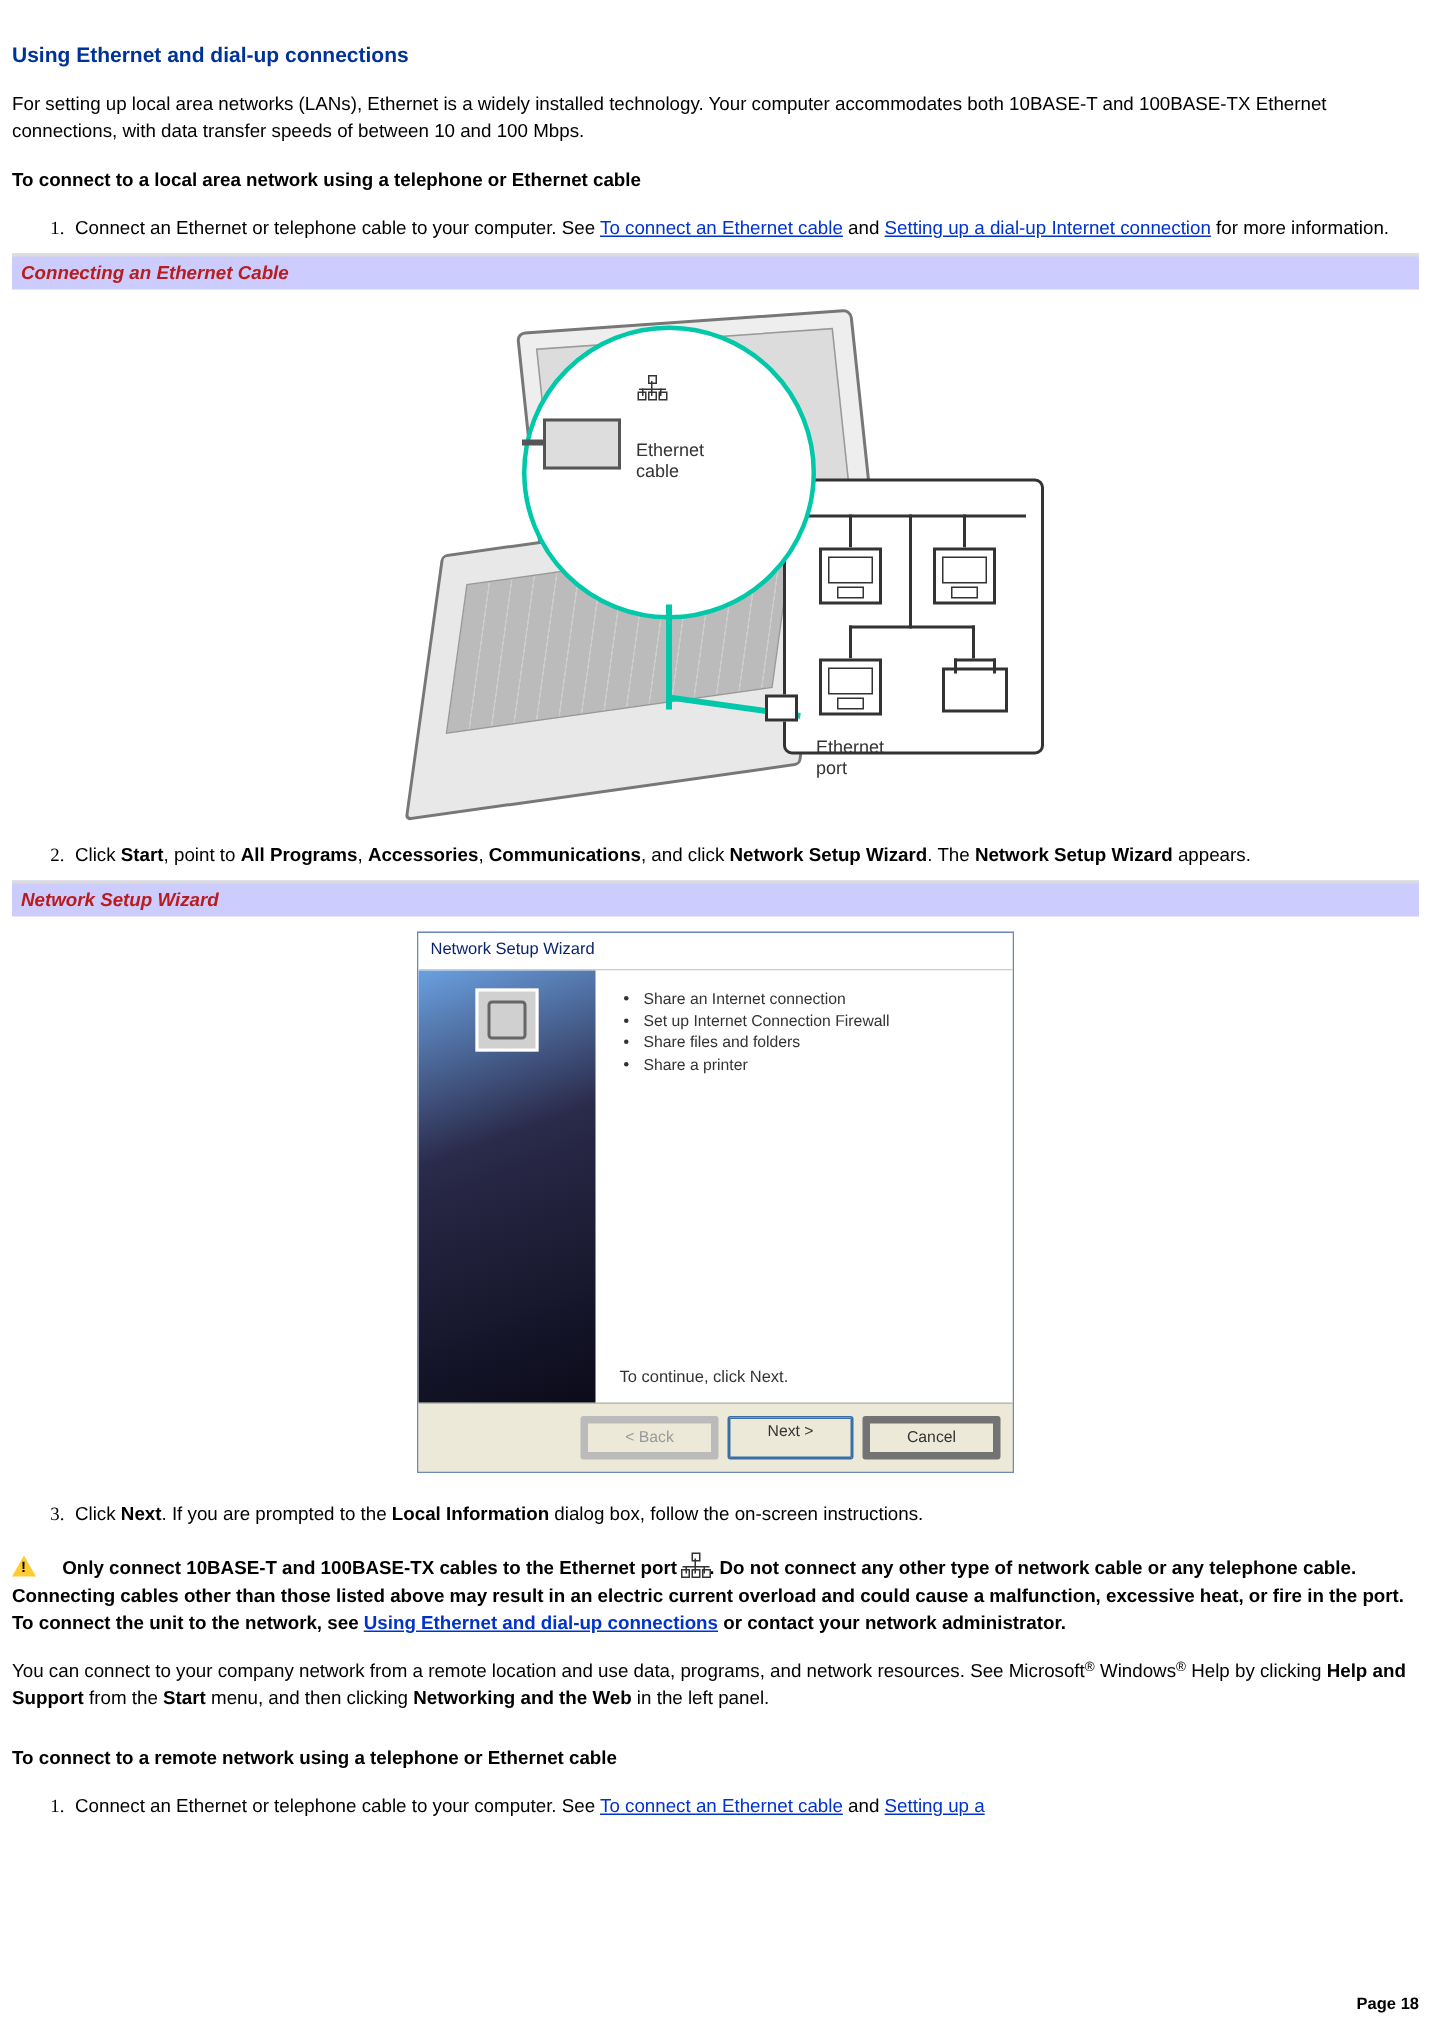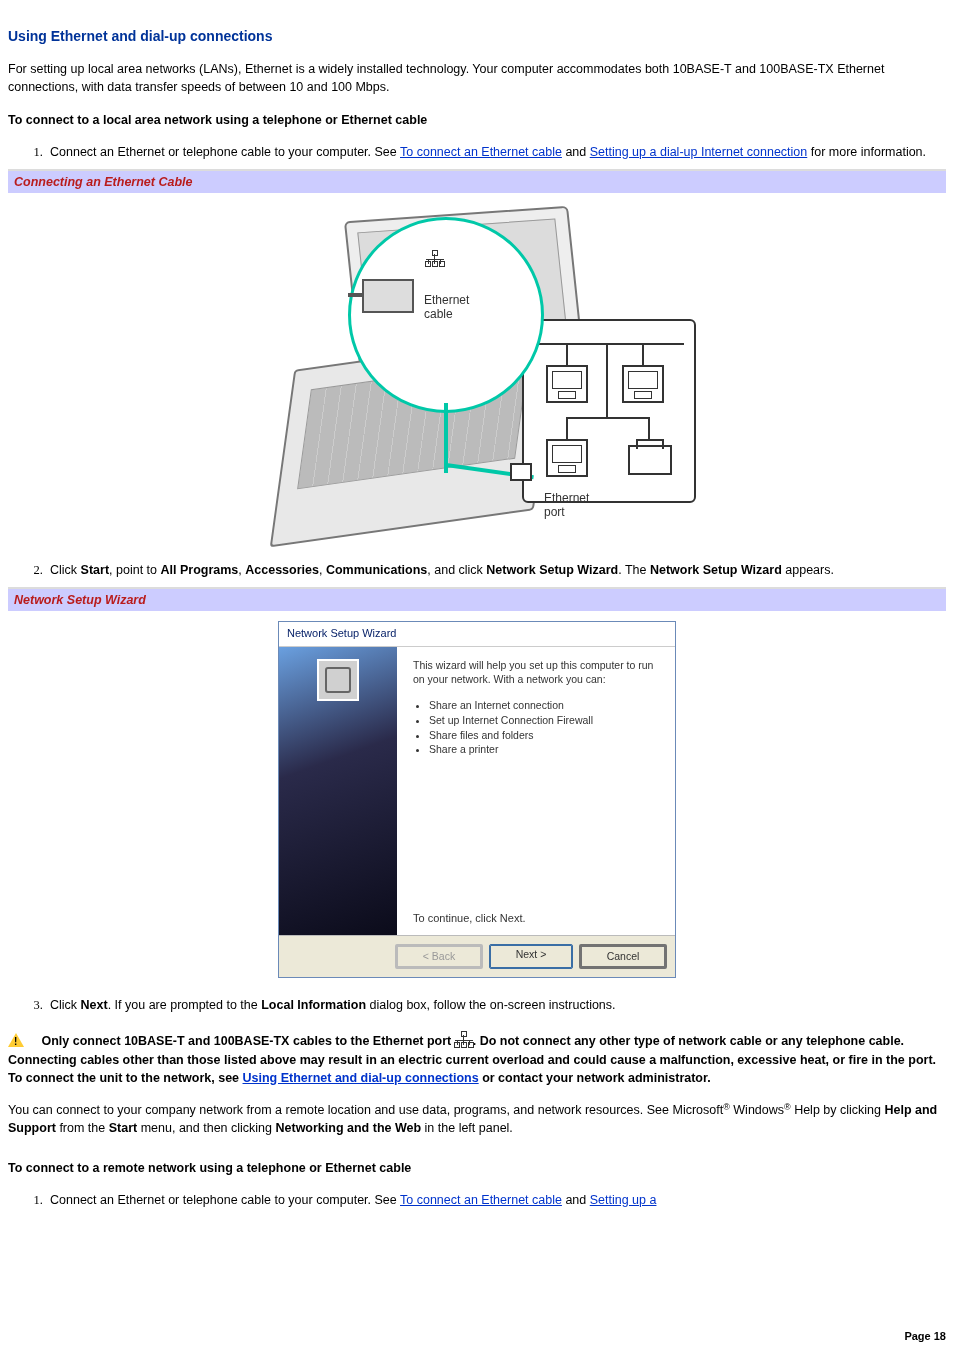--- a/index.html
+++ b/index.html
@@ -155,21 +155,21 @@
   }
   .wiz-p { font-size:10.5px; margin:0 0 12px 0; line-height:1.3; }
   .wiz-ul { margin:0 0 0 4px; padding-left:12px; font-size:10.5px; line-height:1.4; }
   .wiz-ul li { margin:0; }
   .wiz-cont { margin-top:auto; font-size:11px; padding-top:40px; }
   .wizard-footer {
     border-top:1px solid #bbb; padding:8px; display:flex; justify-content:flex-end; gap:6px;
     background:#ece9d8;
   }
   .wiz-btn {
-    min-width:62px; padding:2px 10px; font-size:10.5px; border:3px solid #737373;
+    min-width:62px; padding:2px 10px; font-size:10.5px; border:5px solid #737373;
     background:#ece9d8; border-radius:2px; text-align:center;
   }
   .wiz-btn.disabled { color:#999; border-color:#bbb; }
   .wiz-btn.primary { border:1px solid #3a6ea5; box-shadow:0 0 0 1px #3a6ea5 inset; }
 
   .warn-ico {
     display:inline-block; width:0; height:0;
     border-left:8px solid transparent; border-right:8px solid transparent;
     border-bottom:14px solid #ffcc33;
     position:relative; margin-right:14px; vertical-align:-2px;
@@ -262,21 +262,20 @@
 
 <div class="figure-box">
   <div class="wizard-fig">
     <div class="wizard-win">
       <div class="wizard-title">Network Setup Wizard</div>
       <div class="wizard-body">
         <div class="wizard-left">
           <div class="wiz-photo"></div>
         </div>
         <div class="wizard-right">
-          <div class="wiz-p">This wizard will help you set up this computer to run on your network. With a network you can:</div>
           <ul class="wiz-ul">
             <li>Share an Internet connection</li>
             <li>Set up Internet Connection Firewall</li>
             <li>Share files and folders</li>
             <li>Share a printer</li>
           </ul>
           <div class="wiz-cont">To continue, click Next.</div>
         </div>
       </div>
       <div class="wizard-footer">

